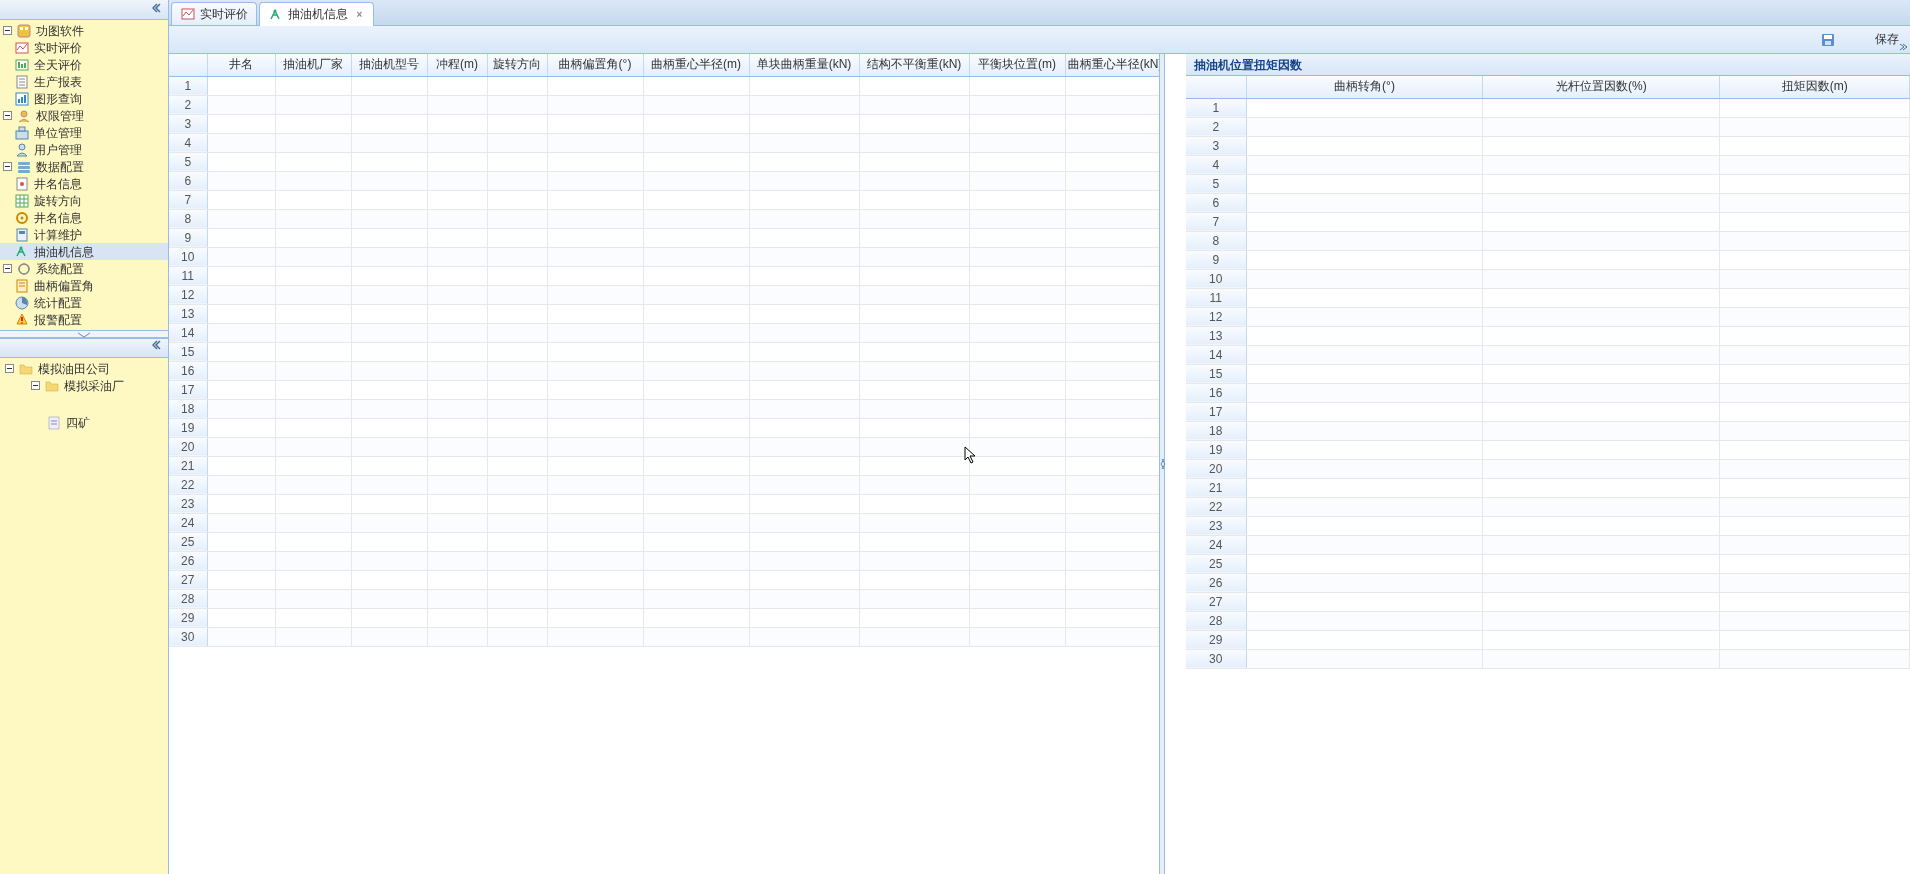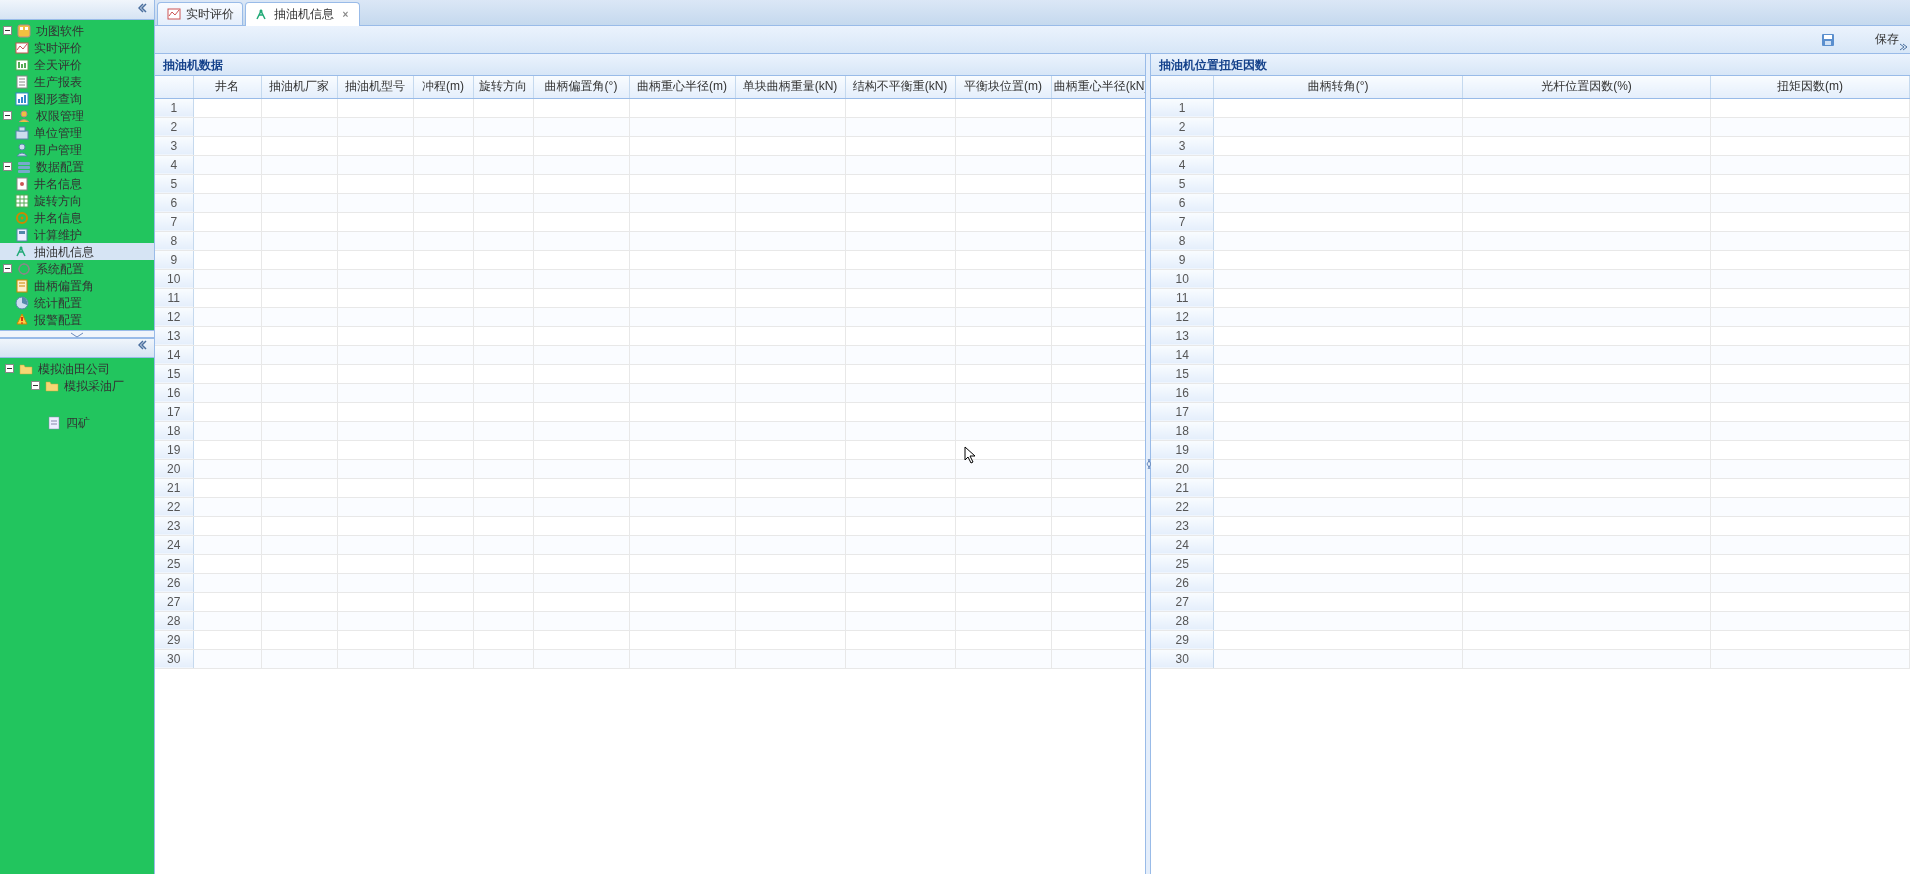--- a/index.html
+++ b/index.html
@@ -1,21 +1,21 @@
 <!DOCTYPE html>
 <html><head>
 <meta charset="utf-8">
 <style>
 * { margin: 0; padding: 0; box-sizing: border-box; }
 body { font-family: "Microsoft YaHei", Arial, sans-serif; font-size: 12px; color: #333; overflow: hidden; background: #fff; }
 
 .viewport { width: 1910px; height: 874px; display: flex; position: relative; }
 
 
-.sidebar { width: 155px; background: #22c55e; border-right: 1px solid #99bbe8; display: flex; flex-direction: column; }
+.sidebar { width: 169px; background: #fef9c3; border-right: 1px solid #99bbe8; display: flex; flex-direction: column; }
 .sidebar-collapse { height: 20px; background: linear-gradient(#f0f5fb,#d6e4f4); border-bottom: 1px solid #99bbe8; text-align: right; padding-right: 4px; cursor: pointer; }
 .sidebar-collapse svg { vertical-align: middle; }
 
 .tree { flex: 0 0 auto; overflow: auto; padding: 2px 0; }
 .tree-node { display: flex; align-items: center; height: 17px; padding: 0 2px; cursor: pointer; white-space: nowrap; }
 .tree-node.selected { background: #d6e4f4; }
 .indent0 { padding-left: 0px; }
 .indent1 { padding-left: 14px; }
 .toggle { width: 14px; height: 14px; margin-right: 2px; display: flex; align-items: center; justify-content: center; }
 .node-icon { width: 16px; height: 16px; margin-right: 4px; flex-shrink:0; }
@@ -42,21 +42,21 @@
 .toolbar .expand-right { position:absolute; right:2px; bottom:1px; cursor:pointer;}
 .btn { display:flex; align-items:center; padding:0 6px; height:22px; cursor:pointer; border:1px solid transparent; border-radius:3px;gap:35px;}
 .btn-icon { width:16px; height:16px; margin-right:4px;}
 
 .content { flex:1; display:flex; min-height:0; position:relative;}
 .split-handle { width:6px; background:#e4eefb; cursor:col-resize; position:relative; border-left:1px solid #99bbe8; border-right:1px solid #99bbe8;}
 .split-indicator { position:absolute; top:50%; left:0; width:4px; height:30px; transform:translateY(-50%); }
 
 .panel { display:flex; flex-direction:column; min-width:0;}
 .panel-left { flex: 0 0 990px; }
-.panel-right { flex: 1; }
+.panel-right { flex: 1; margin-left: 21px; }
 .panel-title { height:22px; line-height:22px; background:linear-gradient(#ebf3fd,#d7e6f7); border-bottom:1px solid #99bbe8; padding-left:8px; font-weight:bold; color:#15428b;}
 .grid-wrap { flex:1; overflow:auto; position:relative;}
 
 table.grid { border-collapse:collapse; width:100%; table-layout:fixed;}
 .grid th { background:linear-gradient(#f9fcff,#e4eefb); border-right:1px solid #c5d9ee; border-bottom:1px solid #99bbe8; height:22px; font-weight:normal; font-size:12px; white-space:nowrap; overflow:hidden;}
 .grid td { border-right:1px solid #e8e8e8; border-bottom:1px solid #e8e8e8; height:19px; font-size:12px; text-align:center;}
 .grid tbody tr:nth-child(even) td { background:#fafcff;}
 .grid tbody tr:nth-child(odd) td { background:#fff;}
 .rownum { background:linear-gradient(#f9fcff,#e4eefb)!important; border-right:1px solid #c5d9ee!important; color:#555; }
 
@@ -314,21 +314,20 @@
           </svg>
         <span>保存</span>
       </div>
       <svg class="expand-right" width="10" height="10" viewBox="0 0 10 10">
           <path d="M2 2 L6 5 L2 8 M5 2 L9 5 L5 8" stroke="#4a6f9e" stroke-width="1" fill="none"></path>
         </svg>
     </div>
     <div class="content">
 
       <div class="panel panel-left">
-        <div class="panel-title">抽油机数据</div>
         <div class="grid-wrap">
           <table class="grid g1" id="grid1">
             <colgroup>
                 <col class="c-row">
                 <col class="c1">
                 <col class="c2">
                 <col class="c3">
                 <col class="c4">
                 <col class="c5">
                 <col class="c6">

